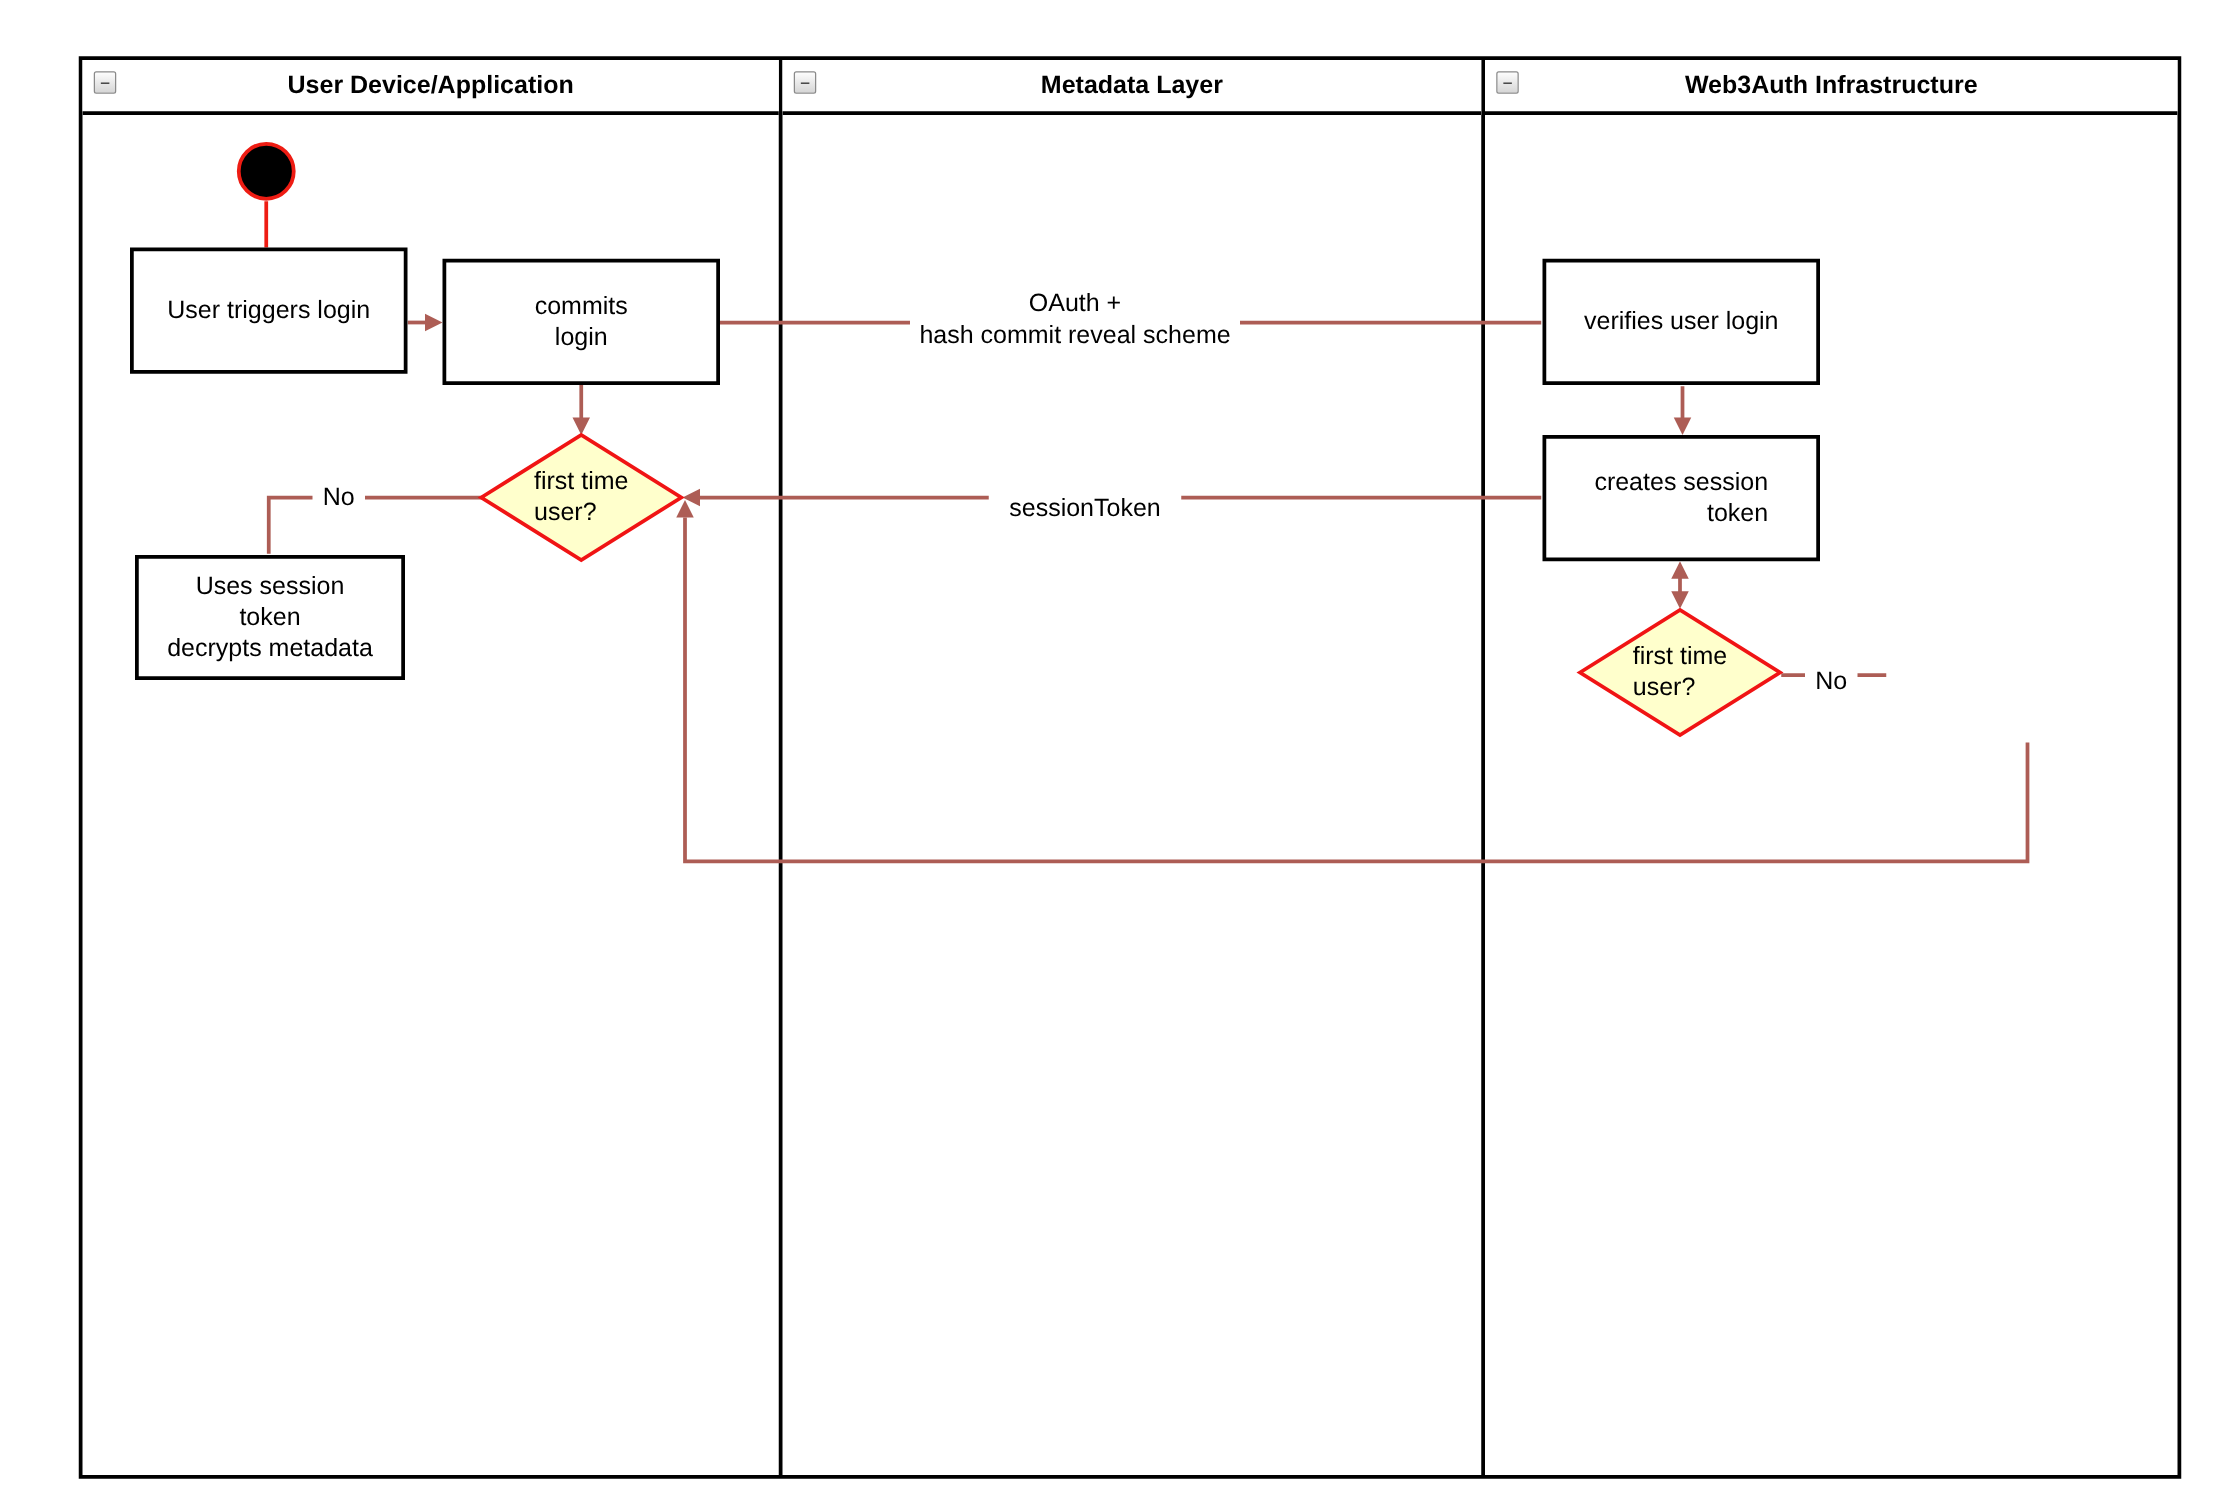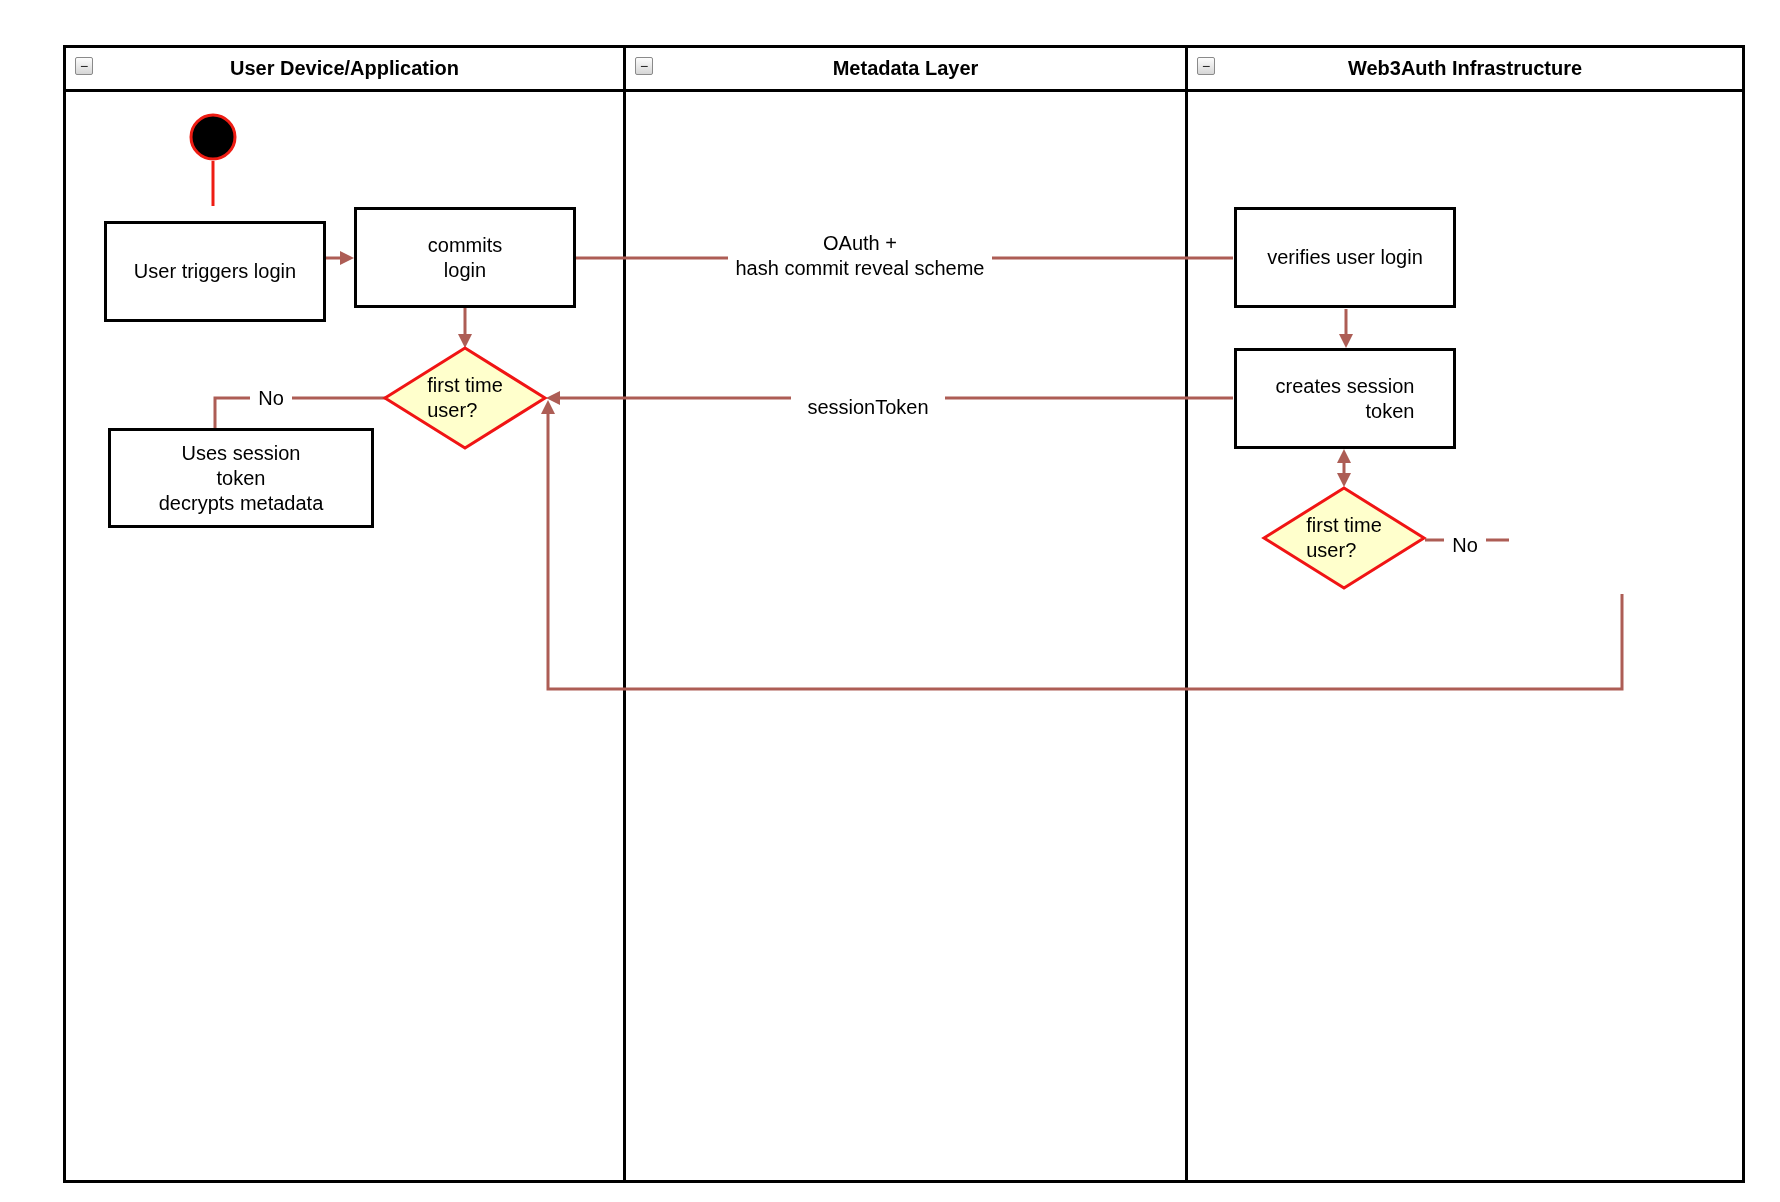--- a/index.html
+++ b/index.html
@@ -94,26 +94,26 @@
 
     <path d="M1425,540 L1509,540" stroke="#ad5d55" stroke-width="3" fill="none"></path>
 
     <path d="M1622,594 L1622,689 L548,689 L548,414" stroke="#ad5d55" stroke-width="3" fill="none"></path>
     <polygon points="548,400 541,414 555,414" fill="#ad5d55"></polygon>
 
     <polygon points="385,398 465,348 545,398 465,448" fill="#ffffcc" stroke="#f01414" stroke-width="3"></polygon>
     <polygon points="1264,538 1344,488 1424,538 1344,588" fill="#ffffcc" stroke="#f01414" stroke-width="3"></polygon>
   </svg>
 
-  <div class="node" style="left:104px;top:221px;width:222px;height:101px;">User triggers login</div>
+  <div class="node" style="left:104px;top:198px;width:222px;height:101px;">User triggers login</div>
 
   <div class="node" style="left:354px;top:207px;width:222px;height:101px;">commits
 login</div>
 
-  <div class="node" style="left:108px;top:428px;width:266px;height:100px;">Uses session
+  <div class="node" style="left:108px;top:444px;width:216px;height:100px;">Uses session
 token
 decrypts metadata</div>
 
   <div class="node" style="left:1234px;top:207px;width:222px;height:101px;">verifies user login</div>
 
   <div class="node" style="left:1234px;top:348px;width:222px;height:101px;text-align:right;">creates session
 token</div>
 
 
   <div class="dtext" style="left:385px;top:369px;width:160px;height:58px;">first time

